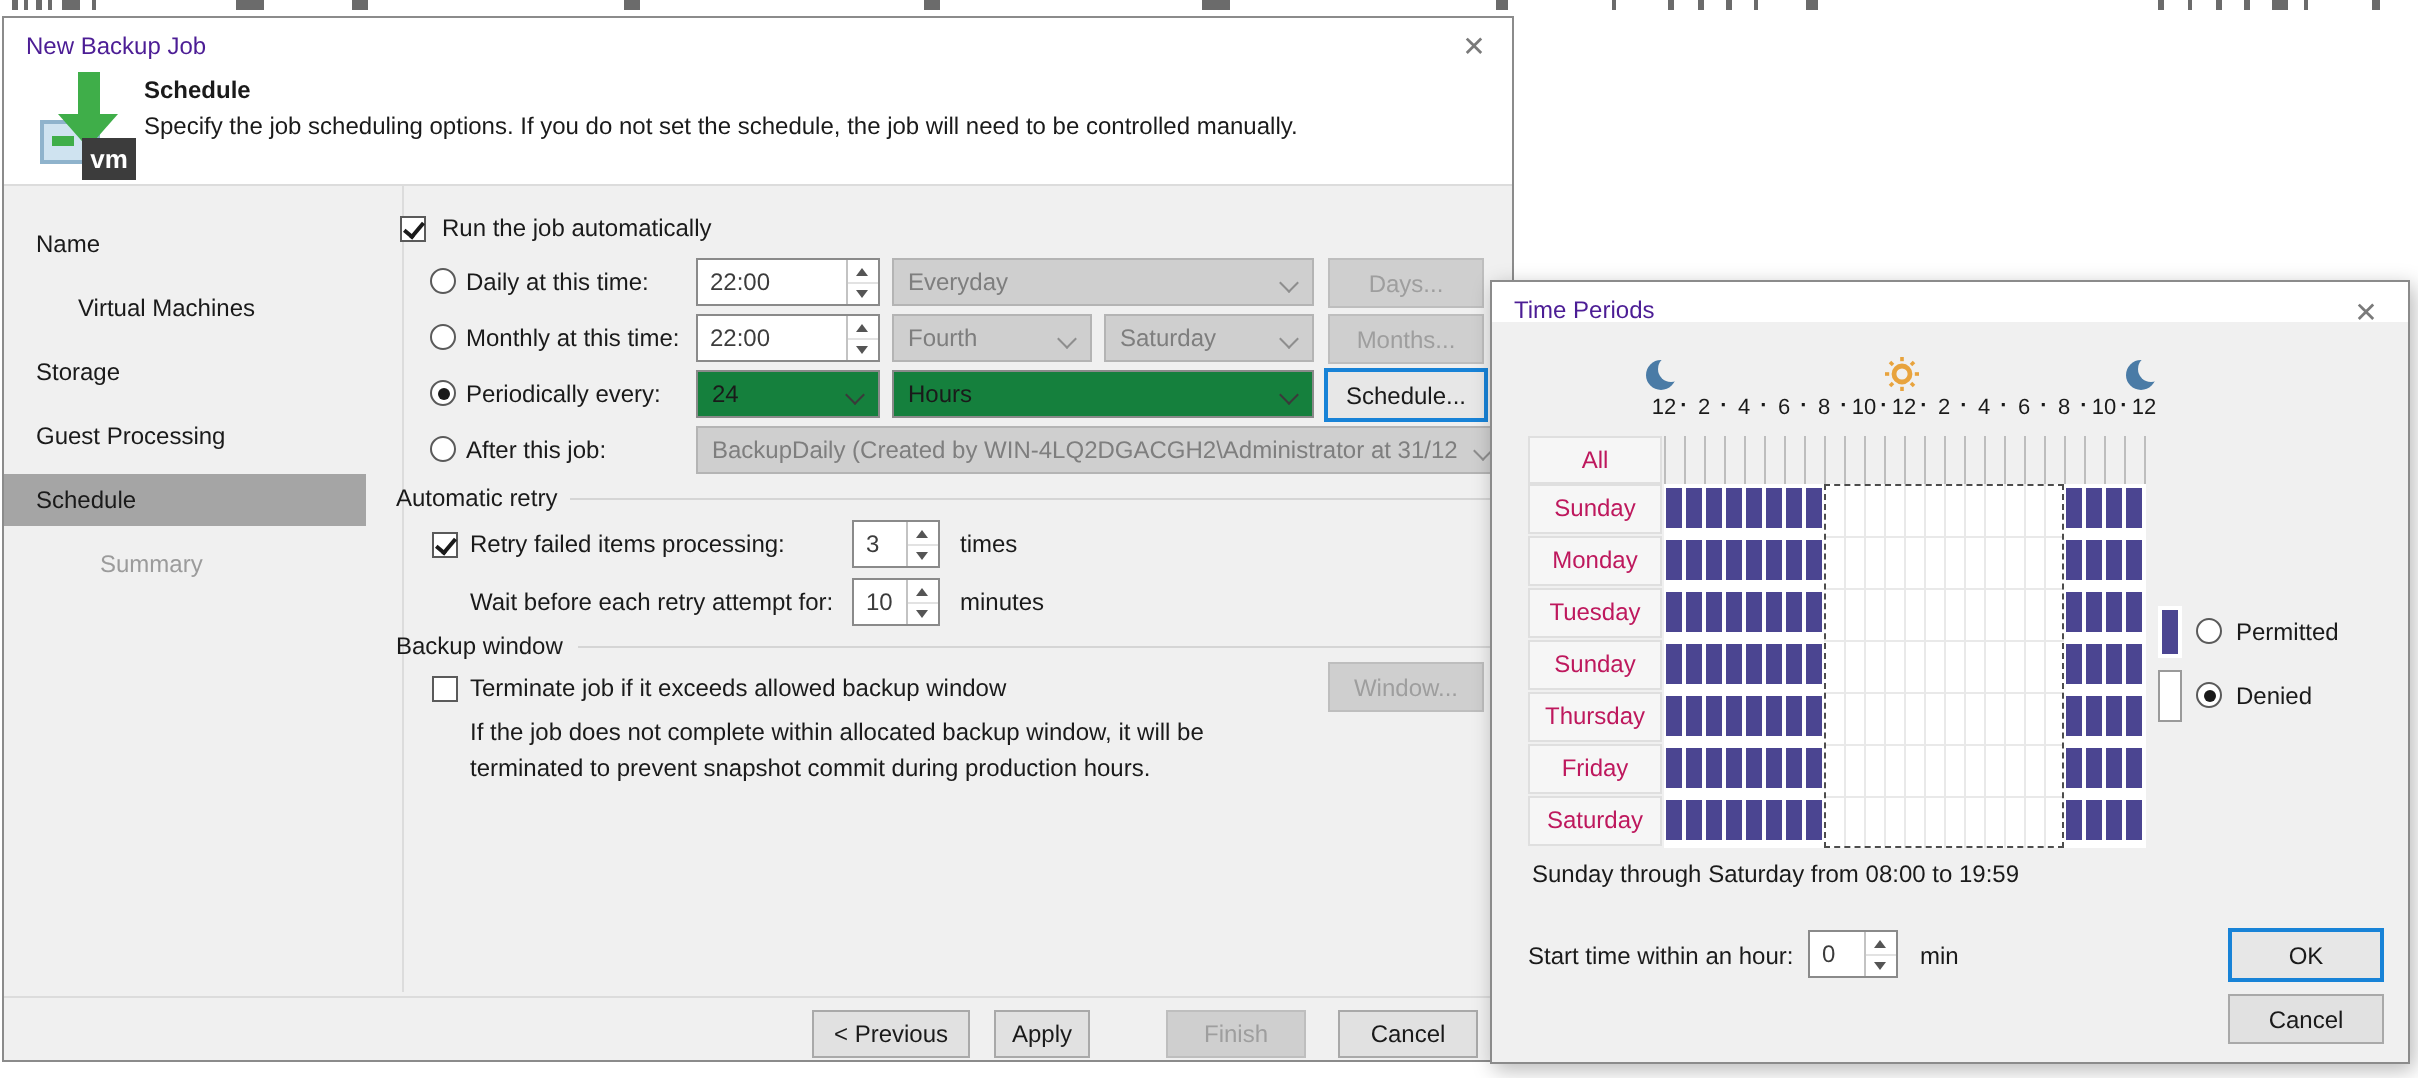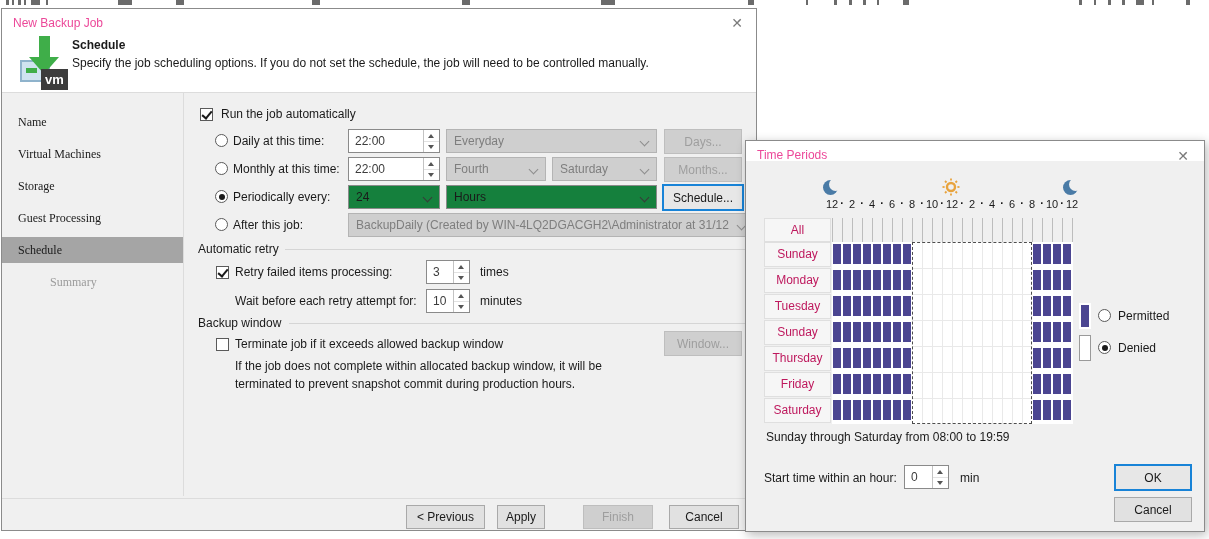--- a/index.html
+++ b/index.html
@@ -6,42 +6,42 @@
   html,body { width:1209px; height:539px; background:#fff; overflow:hidden;
               font-family:"Liberation Sans", sans-serif; font-size:12px; color:#1a1a1a; }
   #stage { position:relative; width:1209px; height:539px; background:#fff; }
 
   
   .artifact { position:absolute; top:0; height:5px; background:#3a3a3a; opacity:.75; }
 
   
   .dialog { position:absolute; background:#f0f0f0; border:1px solid #8b8b8b; }
   .titlebar { position:absolute; left:0; top:0; right:0; height:20px; background:#fff; }
-  .titlebar .title { position:absolute; left:11px; top:7px; color:#ec4899; }
+  .titlebar .title { position:absolute; left:11px; top:7px; color:#4c1d95; }
   .closex { position:absolute; top:5px; right:10px; width:18px; height:18px;
             color:#7a7a7a; font-size:14px; line-height:18px; text-align:center; cursor:default; }
 
   
   #main-dialog { left:1px; top:8px; width:756px; height:523px; }
   #main-header { position:absolute; left:0; top:0; width:100%; height:84px; background:#fff; border-bottom:1px solid #dcdcdc; }
   #main-header .h-title { position:absolute; left:70px; top:29px; font-weight:bold; }
   #main-header .h-desc  { position:absolute; left:70px; top:47px; color:#1a1a1a; }
 
   
   .vicon { position:absolute; left:18px; top:27px; width:48px; height:54px; }
   .vicon .win { position:absolute; left:0; top:24px; width:30px; height:22px; background:#cfe3f0; border:2px solid #8fb3cc; }
   .vicon .win i { position:absolute; left:4px; top:6px; width:11px; height:5px; background:#3fae49; }
   .vicon .shaft { position:absolute; left:19px; top:0; width:11px; height:22px; background:#3fae49; box-shadow:0 0 0 1px #fff; }
   .vicon .head { position:absolute; left:9px; top:21px; width:0; height:0;
                  border-left:15px solid transparent; border-right:15px solid transparent; border-top:17px solid #3fae49; }
   .vicon .vm  { position:absolute; right:0; bottom:0; width:27px; height:21px; background:#3c3c3c; color:#fff;
                 font-weight:bold; font-size:13px; text-align:center; line-height:21px; }
 
   
-  #sidebar { position:absolute; left:0; top:84px; width:182px; bottom:34px; border-right:1px solid #dcdcdc;font-family:Liberation Serif, serif; }
+  #sidebar { position:absolute; left:0; top:84px; width:200px; bottom:34px; border-right:1px solid #dcdcdc; }
   .side-item { position:absolute; left:0; width:181px; height:26px; line-height:26px; padding-left:16px; color:#1a1a1a; }
   .side-item.selected { background:#a5a5a5; }
   .side-item.disabled { color:#9b9b9b; }
 
   
   .cbox { position:absolute; width:13px; height:13px; background:#fff; border:1px solid #5a5a5a; }
   .cbox.checked::after { content:""; position:absolute; left:3px; top:0px; width:4px; height:8px;
                          border:solid #1a1a1a; border-width:0 2px 2px 0; transform:rotate(40deg); }
   .radio { position:absolute; width:13px; height:13px; background:#fff; border:1px solid #5a5a5a; border-radius:50%; }
   .radio.selected::after { content:""; position:absolute; left:2.5px; top:2.5px; width:6px; height:6px; background:#1a1a1a; border-radius:50%; }
@@ -153,21 +153,21 @@
         <div class="shaft"></div>
         <div class="head"></div>
         <div class="vm">vm</div>
       </div>
       <div class="h-title">Schedule</div>
       <div class="h-desc">Specify the job scheduling options. If you do not set the schedule, the job will need to be controlled manually.</div>
     </div>
 
     <div id="sidebar">
         <div class="side-item normal" style="top: 16px;">Name</div>
-        <div class="side-item normal" style="top: 48px;">Virtual Machines</div>
+        <div class="side-item normal" style="top: 48px; margin-left: 21px;">Virtual Machines</div>
         <div class="side-item normal" style="top: 80px;">Storage</div>
         <div class="side-item normal" style="top: 112px;">Guest Processing</div>
         <div class="side-item selected" style="top: 144px;">Schedule</div>
         <div class="side-item disabled" style="top: 176px; margin-left: 32px;">Summary</div>
       </div>
 
     <div class="cbox checked" style="left:198px;top:99px"></div>
     <span class="lbl" style="left:219px;top:98px">Run the job automatically</span>
 
     <div class="radio" style="left:213px;top:125px"></div>

